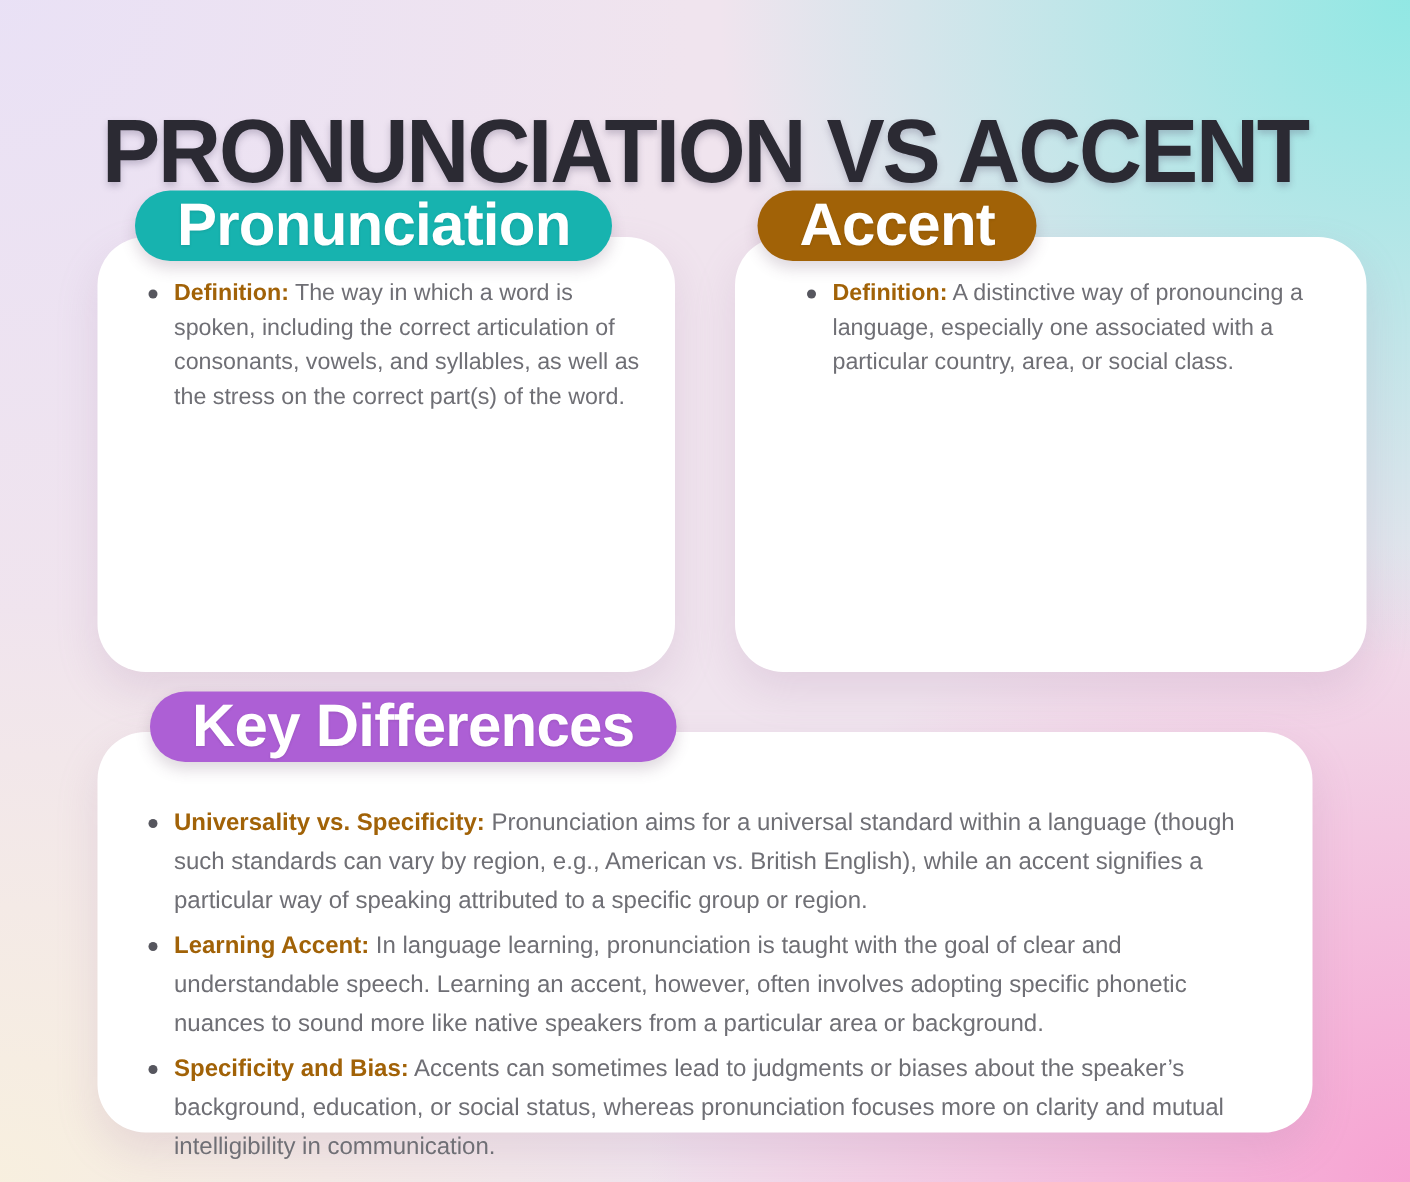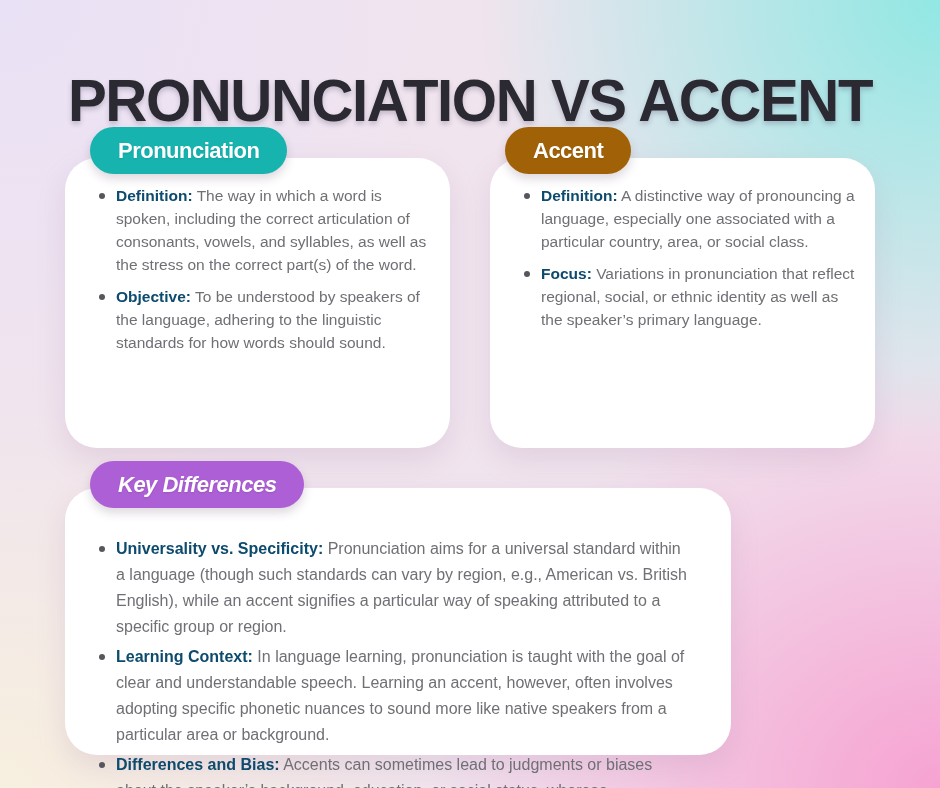--- a/index.html
+++ b/index.html
@@ -24,90 +24,82 @@
     white-space: nowrap;
   }
   .card {
     position: absolute;
     background: #ffffff;
     border-radius: 32px;
     box-shadow: 0 12px 28px rgba(170,130,170,0.20);
     box-sizing: border-box;
   }
   .card-pronunciation { left: 65px;  top: 158px; width: 385px; height: 290px; padding: 26px 18px 0 34px; }
-  .card-accent        { left: 490px; top: 158px; width: 385px; height: 290px; padding: 26px 16px 0 34px; }
-  .card-key           { left: 65px;  top: 488px; width: 666px; height: 267px; padding: 48px 40px 0 34px; }
+  .card-accent        { left: 490px; top: 158px; width: 421px; height: 290px; padding: 26px 16px 0 48px; }
+  .card-key           { left: 65px;  top: 488px; width: 810px; height: 267px; padding: 48px 40px 0 34px; }
   .badge {
     position: absolute; z-index: 2;
     color: #ffffff; font-weight: bold;
-    font-size: 22px; line-height: 47px; letter-spacing: -0.5px;
+    font-size: 40px; line-height: 47px; letter-spacing: -0.5px;
     padding: 0 28px; border-radius: 26px;
     box-shadow: 0 5px 10px rgba(90,60,90,0.20);
     text-shadow: 0 1px 2px rgba(0,0,0,0.10);
     white-space: nowrap;
   }
   .badge-pronunciation { left: 90px;  top: 127px; }
   .badge-accent        { left: 505px; top: 127px; }
-  .badge-key           { left: 90px;  top: 461px; font-style: italic; }
+  .badge-key           { left: 100px;  top: 461px; }
   .bullets { list-style: none; margin: 0; padding: 0; }
   .bullet { display: flex; align-items: flex-start; color: #6f6f75; }
   .side .bullet { font-size: 15.5px; line-height: 23px; margin-bottom: 9px; }
   .wide .bullet { font-size: 16px;   line-height: 26px; margin-bottom: 4px; }
   .dot {
     flex: 0 0 auto; width: 6px; height: 6px; border-radius: 50%;
     background: #56565e; margin: 9px 11px 0 0;
   }
   .wide .dot { margin-top: 10px; }
-  .blabel { color: #0c4a6e; font-weight: bold; }
+  .blabel { color: #a16207; font-weight: bold; }
 </style>
 </head>
 <body>
 
 <h1 class="page-title">PRONUNCIATION VS ACCENT</h1>
 
 <div class="badge badge-pronunciation" style="background: rgb(23, 179, 175);">Pronunciation</div>
 
 <div class="badge badge-accent" style="background: #a16207;">Accent</div>
 
 <div class="badge badge-key" style="background: rgb(173, 95, 213);">Key Differences</div>
 
 <section class="card card-pronunciation side">
   <ul class="bullets">
     <li class="bullet">
       <span class="dot"></span>
       <span><span class="blabel">Definition:</span> <span>The way in which a word is spoken, including the correct articulation of consonants, vowels, and syllables, as well as the stress on the correct part(s) of the word.</span></span>
     </li>
-    <li class="bullet">
-      <span class="dot"></span>
-      <span><span class="blabel">Objective:</span> <span>To be understood by speakers of the language, adhering to the linguistic standards for how words should sound.</span></span>
-    </li>
   </ul>
 </section>
 
 <section class="card card-accent side">
   <ul class="bullets">
     <li class="bullet">
       <span class="dot"></span>
       <span><span class="blabel">Definition:</span> <span>A distinctive way of pronouncing a language, especially one associated with a particular country, area, or social class.</span></span>
-    </li>
-    <li class="bullet">
-      <span class="dot"></span>
-      <span><span class="blabel">Focus:</span> <span>Variations in pronunciation that reflect regional, social, or ethnic identity as well as the speaker’s primary language.</span></span>
     </li>
   </ul>
 </section>
 
 <section class="card card-key wide">
   <ul class="bullets">
     <li class="bullet">
       <span class="dot"></span>
       <span><span class="blabel">Universality vs. Specificity:</span> <span>Pronunciation aims for a universal standard within a language (though such standards can vary by region, e.g., American vs. British English), while an accent signifies a particular way of speaking attributed to a specific group or region.</span></span>
     </li>
     <li class="bullet">
       <span class="dot"></span>
-      <span><span class="blabel">Learning Context:</span> <span>In language learning, pronunciation is taught with the goal of clear and understandable speech. Learning an accent, however, often involves adopting specific phonetic nuances to sound more like native speakers from a particular area or background.</span></span>
+      <span><span class="blabel">Learning Accent:</span> <span>In language learning, pronunciation is taught with the goal of clear and understandable speech. Learning an accent, however, often involves adopting specific phonetic nuances to sound more like native speakers from a particular area or background.</span></span>
     </li>
     <li class="bullet">
       <span class="dot"></span>
-      <span><span class="blabel">Differences and Bias:</span> <span>Accents can sometimes lead to judgments or biases about the speaker’s background, education, or social status, whereas pronunciation focuses more on clarity and mutual intelligibility in communication.</span></span>
+      <span><span class="blabel">Specificity and Bias:</span> <span>Accents can sometimes lead to judgments or biases about the speaker’s background, education, or social status, whereas pronunciation focuses more on clarity and mutual intelligibility in communication.</span></span>
     </li>
   </ul>
 </section>
 
 </body></html>

